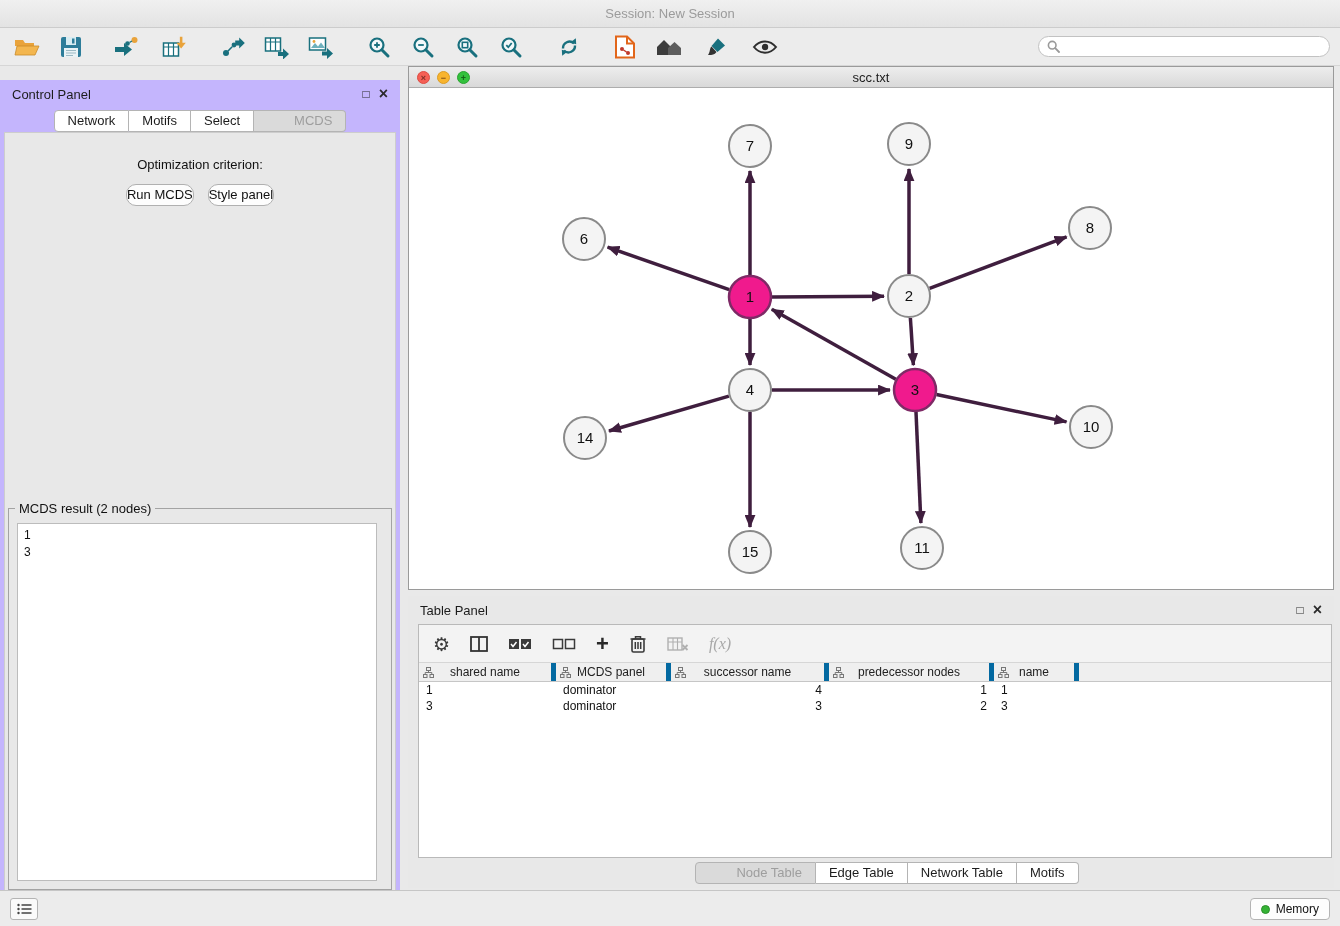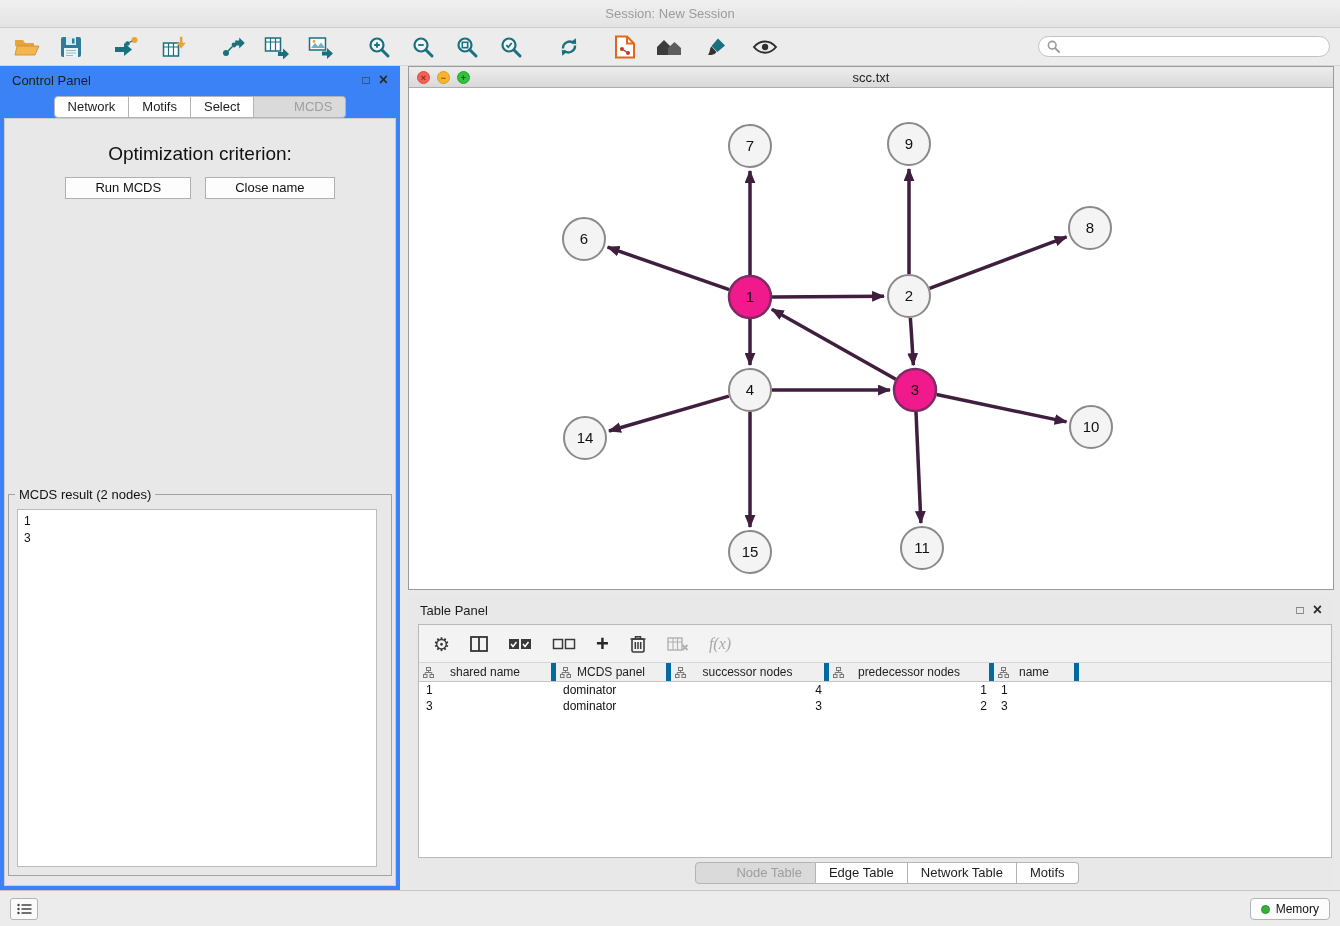--- a/index.html
+++ b/index.html
@@ -29,48 +29,48 @@
   .tbtn { width:34px; height:32px; display:flex; align-items:center; justify-content:center; flex:0 0 auto; border-radius:4px; }
   .ml10{margin-left:10px;} .ml14{margin-left:14px;} .ml22{margin-left:22px;} .ml24{margin-left:24px;}
   .search {
     margin-left:auto; width:292px; height:21px; background:#fff;
     border:1px solid #c2c2c2; border-radius:11px;
     display:flex; align-items:center; padding:0 8px; gap:5px;
   }
   .search input { border:none; outline:none; background:transparent; flex:1; font-size:12px; font-family:"Liberation Sans",sans-serif; color:#333; }
 
   
-  .control-panel { position:absolute; left:0; top:66px; width:400px; height:824px; background:#3b82f6; }
+  .control-panel { position:absolute; left:0; top:80px; width:400px; height:824px; background:#c4b5fd; }
   .panel-header { height:28px; display:flex; align-items:center; padding:0 12px; font-size:13px; color:#1c1c1c; }
   .panel-winbtns { margin-left:auto; display:flex; gap:9px; align-items:center; }
   .winbtn { font-size:12px; color:#2b2b2b; line-height:12px; cursor:default; }
   .winbtn.x { font-size:16px; font-weight:bold; }
   .cp-tabs { position:absolute; left:0; top:30px; width:100%; display:flex; justify-content:center; z-index:2; }
   .seg-tab {
     font-size:13px; height:22px; line-height:20px; padding:0 13px;
     background:#ffffff; border:1px solid #b4b4b4; border-left:none; color:#1c1c1c;
   }
   .seg-tab:first-child { border-left:1px solid #b4b4b4; border-radius:4px 0 0 4px; }
   .seg-tab:last-child { border-radius:0 4px 4px 0; }
   .seg-tab.active { background:#dadada; color:#9e9e9e;padding-left:40px; }
   .cp-body {
     position:absolute; left:4px; right:4px; top:52px; bottom:4px;
     border:1px solid #cdcdcd; background:#e8e8e8;
   }
-  .opt-label { text-align:center; margin-top:24px; font-size:19px; color:#111; }
+  .opt-label { text-align:center; margin-top:24px; font-size:13px; color:#111; }
   .select-box {
     width:310px; height:23px; margin:13px auto 0 auto; background:#fff;
     border:1px solid #b0b0b0; border-radius:4px;
     display:flex; align-items:center; padding:0 4px 0 9px; font-size:13px; color:#111;
   }
   .select-stepper { margin-left:auto; display:flex; align-items:center; }
   .cp-buttons { display:flex; justify-content:center; gap:14px; margin-top:12px; }
   .push-btn {
-    height:22px; padding:0 29px; background:#fdfdfd; border:1px solid #b0b0b0;
-    border-radius:0; font-size:13px; color:#111; line-height:20px;
+    height:22px; padding:0 0; background:#fdfdfd; border:1px solid #b0b0b0;
+    border-radius:10px; font-size:13px; color:#111; line-height:20px;
     font-family:"Liberation Sans",sans-serif;
   }
   .groupbox {
     position:absolute; left:8px; right:8px; top:428px; height:382px;
     border:1px solid #a3a3a3;
   }
   .groupbox-label {
     position:absolute; top:-8px; left:6px; background:#e8e8e8; padding:0 4px;
     font-size:13px; color:#111;
   }
@@ -308,21 +308,21 @@
       <div class="seg-tab">Select</div>
       <div class="seg-tab active">MCDS</div>
     </div>
 
   <div class="cp-body">
     <div class="opt-label">Optimization criterion:</div>
 
 
     <div class="cp-buttons">
       <button class="push-btn">Run MCDS</button>
-      <button class="push-btn">Close name</button>
+      <button class="push-btn">Style panel</button>
     </div>
   </div>
 
   <div class="groupbox">
     <span class="groupbox-label">MCDS result (2 nodes)</span>
     <div class="groupbox-inner">1
 3</div>
   </div>
 </div>
 
@@ -479,21 +479,21 @@
           </svg>
           <span>MCDS panel</span>
         </div>
         <div class="th" style="width: 158px;">
           <svg class="tree" width="11" height="11" viewBox="0 0 11 11">
             <rect x="3.5" y="0.5" width="4" height="3" fill="none" stroke="#777"></rect>
             <rect x="0.5" y="7.5" width="3.5" height="3" fill="none" stroke="#777"></rect>
             <rect x="7" y="7.5" width="3.5" height="3" fill="none" stroke="#777"></rect>
             <path d="M5.5 3.5 v2 M2.2 7.5 v-2 h6.6 v2" stroke="#777" fill="none"></path>
           </svg>
-          <span>successor nodes</span>
+          <span>successor name</span>
         </div>
         <div class="th" style="width: 165px;">
           <svg class="tree" width="11" height="11" viewBox="0 0 11 11">
             <rect x="3.5" y="0.5" width="4" height="3" fill="none" stroke="#777"></rect>
             <rect x="0.5" y="7.5" width="3.5" height="3" fill="none" stroke="#777"></rect>
             <rect x="7" y="7.5" width="3.5" height="3" fill="none" stroke="#777"></rect>
             <path d="M5.5 3.5 v2 M2.2 7.5 v-2 h6.6 v2" stroke="#777" fill="none"></path>
           </svg>
           <span>predecessor nodes</span>
         </div>

